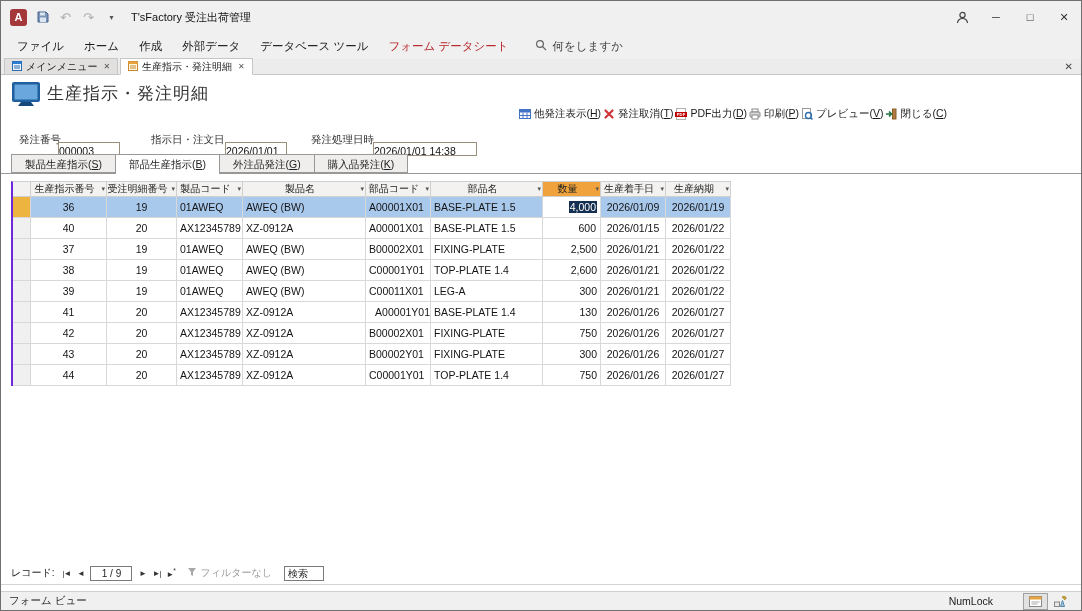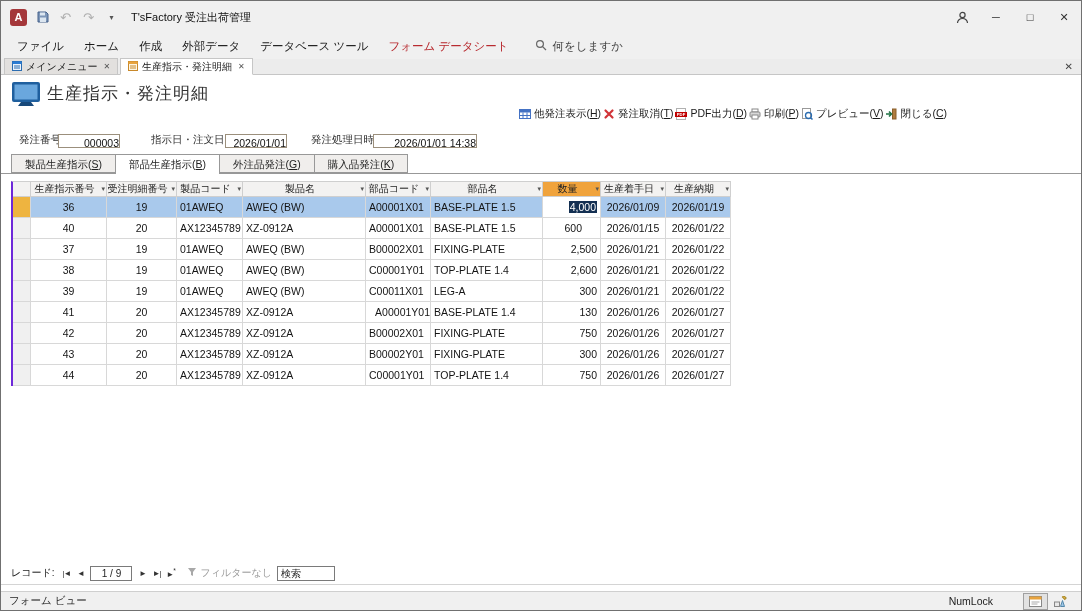--- a/index.html
+++ b/index.html
@@ -35,21 +35,21 @@
 
 .form-area{position:absolute;top:74px;left:0;right:0;bottom:19px;background:#fff;}
 .form-icon{position:absolute;left:10px;top:6px;}
 .form-title{position:absolute;left:46px;top:7px;font-size:17px;font-weight:normal;color:#333;letter-spacing:1px;white-space:nowrap;}
 .action-row{position:absolute;top:31px;left:518px;width:428px;height:16px;display:flex;justify-content:space-between;align-items:center;}
 .action-btn{display:flex;align-items:center;gap:3px;font-size:10.5px;color:#1a1a1a;white-space:nowrap;}
 .abicon{display:flex;align-items:center;}
 
 .fields{position:absolute;top:55px;left:0;right:0;height:20px;font-size:10.5px;color:#333;}
 .flabel{position:absolute;top:3px;white-space:nowrap;}
-.fbox{position:absolute;top:4px;height:14px;line-height:16px;border:1px solid #9b8f7c;background:#fff;text-align:right;color:#111;white-space:nowrap;overflow:hidden;}
+.fbox{position:absolute;top:12px;height:14px;line-height:16px;border:1px solid #9b8f7c;background:#fff;text-align:left;color:#111;white-space:nowrap;overflow:hidden;}
 .f1l{left:18px}.f1b{left:57px;width:62px}
 .f2l{left:150px}.f2b{left:224px;width:62px}
 .f3l{left:310px}.f3b{left:372px;width:104px}
 
 .subtab-strip{position:absolute;top:79px;left:10px;display:flex;z-index:2;}
 .subtab{height:19px;line-height:18px;padding:0 13px;font-size:10.5px;color:#222;background:#f0eeec;border:1px solid #989898;margin-right:-1px;white-space:nowrap;}
 .subtab.active{background:#fff;height:20px;border-bottom:none;position:relative;z-index:3;}
 .tabline{position:absolute;top:98px;left:0;right:0;height:1px;background:#989898;}
 
 
@@ -66,21 +66,21 @@
 .grow.rowsel .gsel,.gsel.cursel{background:#eeb440;}
 .gcell.activecell{background:#fff !important;}
 .selval{background:#132f52;color:#fff;padding:0 1px;}
 
 
 .recnav{position:absolute;top:490px;left:10px;height:16px;display:flex;align-items:center;font-size:10px;color:#222;}
 .rn-label{margin-right:5px;white-space:nowrap;}
 .rn-btn{min-width:14px;text-align:center;font-size:8px;color:#333;letter-spacing:-1px;}
 .rn-pos{width:42px;height:15px;line-height:13px;border:1px solid #7a7a7a;background:#fff;text-align:center;margin:0 3px;font-size:10px;}
 .rn-filter{display:flex;align-items:center;gap:3px;margin-left:10px;color:#9a9a9a;white-space:nowrap;}
-.rn-search{margin-left:5px;width:58px;height:15px;border:1px solid #7a7a7a;font-size:10px;padding:0 3px;font-family:inherit;color:#222;background:#fff;}
+.rn-search{margin-left:12px;width:40px;height:15px;border:1px solid #7a7a7a;font-size:10px;padding:0 3px;font-family:inherit;color:#222;background:#fff;}
 .rn-search::placeholder{color:#222;opacity:1;}
 .form-bottom-line{position:absolute;top:509px;left:0;right:0;height:1px;background:#d4d4d4;}
 
 
 .statusbar{position:absolute;left:0;right:0;bottom:0;height:19px;background:#f0f0f0;border-top:1px solid #cfcfcf;display:flex;align-items:center;padding:0 8px;font-size:10.5px;color:#222;}
 .sb-right{margin-left:auto;display:flex;align-items:center;}
 .sb-numlock{margin-right:30px;}
 .view-btn{width:25px;height:17px;display:flex;align-items:center;justify-content:center;}
 .view-btn.pressed{background:#e2e2e2;border:1px solid #a0a0a0;}
 u{text-decoration:underline;}
@@ -275,21 +275,21 @@
           <div class="gcell" style="width: 65px; text-align: center;">2026/01/19</div>
         </div>
         <div class="grow">
           <div class="gcell gsel"></div>
           <div class="gcell" style="width: 76px; text-align: center;">40</div>
           <div class="gcell" style="width: 70px; text-align: center;">20</div>
           <div class="gcell" style="width: 66px; text-align: left; padding-left: 3px;">AX12345789</div>
           <div class="gcell" style="width: 123px; text-align: left; padding-left: 3px;">XZ-0912A</div>
           <div class="gcell" style="width: 65px; text-align: left; padding-left: 3px;">A00001X01</div>
           <div class="gcell" style="width: 112px; text-align: left; padding-left: 3px;">BASE-PLATE 1.5</div>
-          <div class="gcell" style="width: 58px; text-align: right; padding-right: 18px;">600</div>
+          <div class="gcell" style="width: 58px; text-align: right; padding-right: 4px;">600</div>
           <div class="gcell" style="width: 65px; text-align: center;">2026/01/15</div>
           <div class="gcell" style="width: 65px; text-align: center;">2026/01/22</div>
         </div>
         <div class="grow">
           <div class="gcell gsel"></div>
           <div class="gcell" style="width: 76px; text-align: center;">37</div>
           <div class="gcell" style="width: 70px; text-align: center;">19</div>
           <div class="gcell" style="width: 66px; text-align: left; padding-left: 3px;">01AWEQ</div>
           <div class="gcell" style="width: 123px; text-align: left; padding-left: 3px;">AWEQ (BW)</div>
           <div class="gcell" style="width: 65px; text-align: left; padding-left: 3px;">B00002X01</div>

